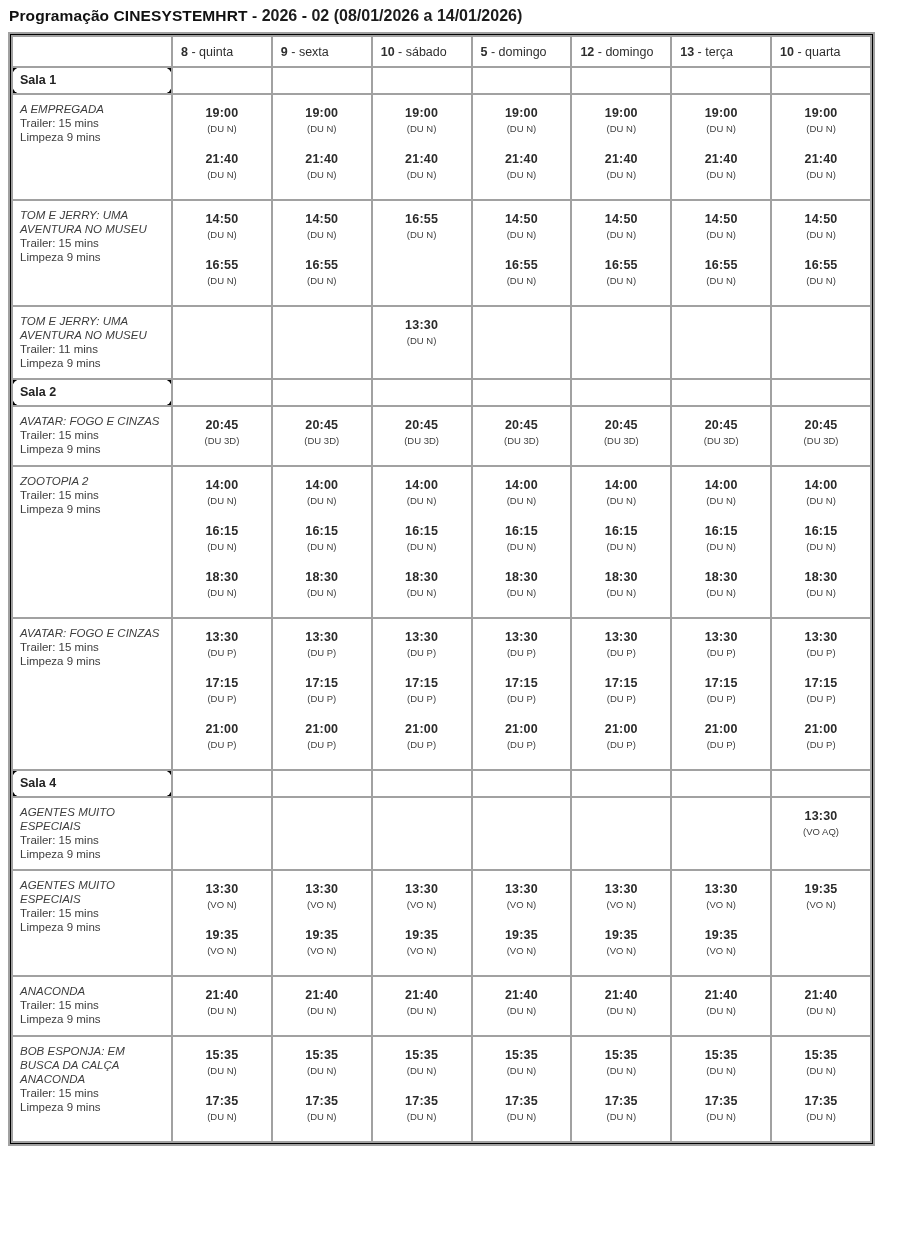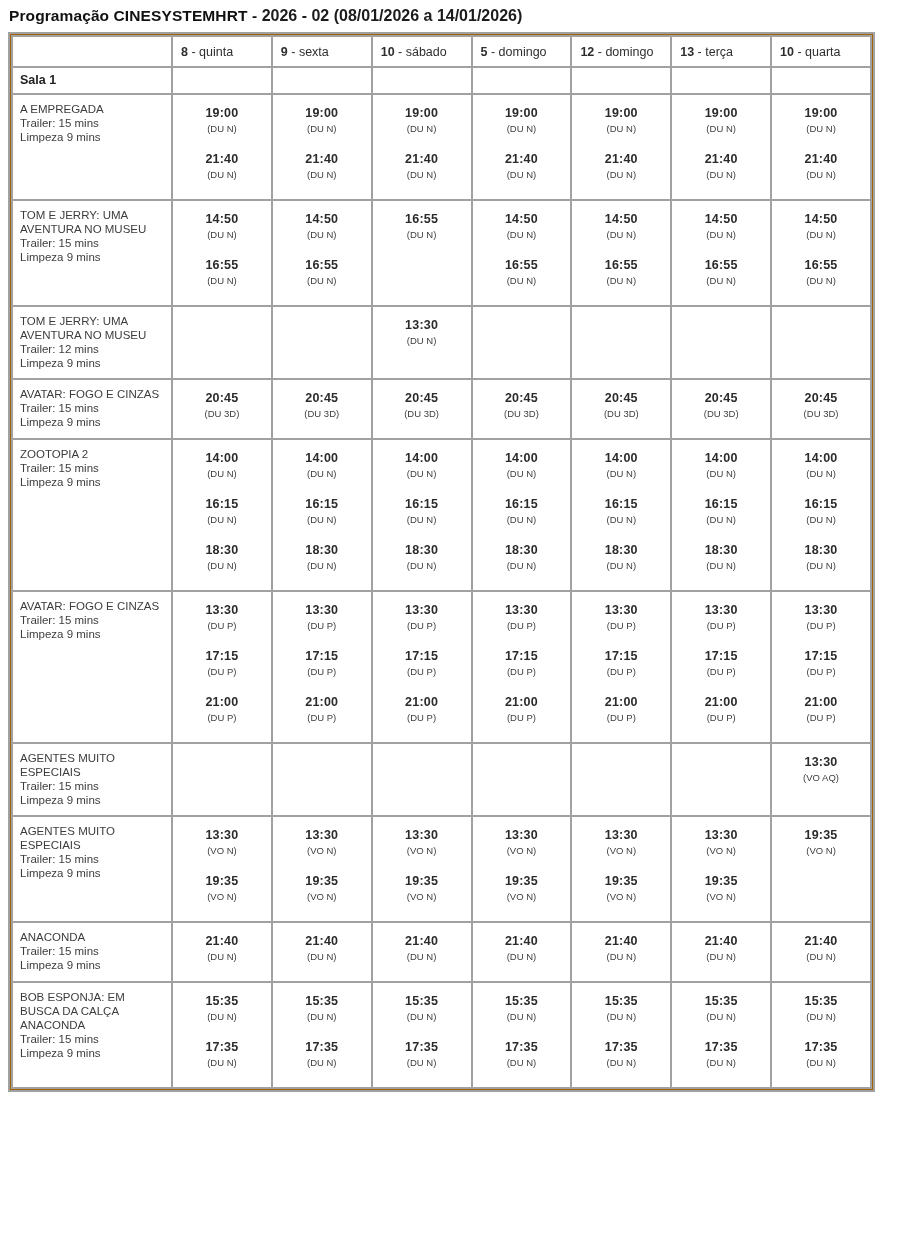--- a/index.html
+++ b/index.html
@@ -22,21 +22,21 @@
     font-weight:bold; font-size:15.5px; color:#111;
     letter-spacing:0.1px;
     margin-top:28px;
   }
   .page-title .period {
     font-weight:600; font-size:16px; color:#1c1c1c;
   }
   .tframe {
     width:867px;
     border:2px solid #a1a1a1;
-    background:#a16207;
+    background:#000000;
     padding:1px;
     box-sizing:border-box;
   }
   table.sched {
     border-collapse:collapse;
     width:100%;
     table-layout:fixed;
   }
   table.sched td, table.sched th {
     border:2px solid #a1a1a1;
@@ -54,28 +54,29 @@
     white-space:nowrap;
   }
   th.day-head .num { font-weight:bold; }
   th.corner { height:31px; }
   tr.sala-row td { height:27px; }
   td.sala-label {
     font-weight:bold;
     font-size:12.5px;
     color:#222;
     padding:5px 6px 4px 7px;
+    border-radius:9px;
   }
   td.movie-info {
     padding:7px 6px 8px 7px;
     font-size:11.5px;
     line-height:14px;
     color:#3d3d3d;
   }
-  td.movie-info .movie-title { margin-bottom:0; }
+  td.movie-info .movie-title { margin-bottom:0;font-style:italic; }
   td.day-cell {
     text-align:center;
     padding:10px 3px 18px 3px;
   }
   .showing + .showing { margin-top:16px; }
   .showing .time {
     font-weight:bold;
     font-size:12.5px;
     line-height:16px;
     color:#2b2b2b;
@@ -278,35 +279,45 @@
               </div>
               <div class="showing">
                 <div class="time">16:55</div>
                 <div class="fmt">(DU N)</div>
               </div>
             </td>
           </tr>
           <tr class="movie-row">
             <td class="movie-info">
               <div class="movie-title">TOM E JERRY: UMA AVENTURA NO MUSEU</div>
-              <div class="movie-detail">Trailer: 12 mins</div>
-              <div class="movie-detail">Limpeza 9 mins</div>
-            </td>
-            <td class="day-cell"></td>
-            <td class="day-cell"></td>
-            <td class="day-cell">
-              <div class="showing">
-                <div class="time">13:30</div>
-                <div class="fmt">(DU N)</div>
-              </div>
-            </td>
-            <td class="day-cell"></td>
-            <td class="day-cell"></td>
-            <td class="day-cell"></td>
-            <td class="day-cell"></td>
+              <div class="movie-detail">Trailer: 11 mins</div>
+              <div class="movie-detail">Limpeza 9 mins</div>
+            </td>
+            <td class="day-cell"></td>
+            <td class="day-cell"></td>
+            <td class="day-cell">
+              <div class="showing">
+                <div class="time">13:30</div>
+                <div class="fmt">(DU N)</div>
+              </div>
+            </td>
+            <td class="day-cell"></td>
+            <td class="day-cell"></td>
+            <td class="day-cell"></td>
+            <td class="day-cell"></td>
+          </tr>
+          <tr class="sala-row">
+            <td class="sala-label">Sala 2</td>
+            <td></td>
+            <td></td>
+            <td></td>
+            <td></td>
+            <td></td>
+            <td></td>
+            <td></td>
           </tr>
           <tr class="movie-row">
             <td class="movie-info">
               <div class="movie-title">AVATAR: FOGO E CINZAS</div>
               <div class="movie-detail">Trailer: 15 mins</div>
               <div class="movie-detail">Limpeza 9 mins</div>
             </td>
             <td class="day-cell">
               <div class="showing">
                 <div class="time">20:45</div>
@@ -552,20 +563,30 @@
               </div>
               <div class="showing">
                 <div class="time">17:15</div>
                 <div class="fmt">(DU P)</div>
               </div>
               <div class="showing">
                 <div class="time">21:00</div>
                 <div class="fmt">(DU P)</div>
               </div>
             </td>
+          </tr>
+          <tr class="sala-row">
+            <td class="sala-label">Sala 4</td>
+            <td></td>
+            <td></td>
+            <td></td>
+            <td></td>
+            <td></td>
+            <td></td>
+            <td></td>
           </tr>
           <tr class="movie-row">
             <td class="movie-info">
               <div class="movie-title">AGENTES MUITO ESPECIAIS</div>
               <div class="movie-detail">Trailer: 15 mins</div>
               <div class="movie-detail">Limpeza 9 mins</div>
             </td>
             <td class="day-cell"></td>
             <td class="day-cell"></td>
             <td class="day-cell"></td>

